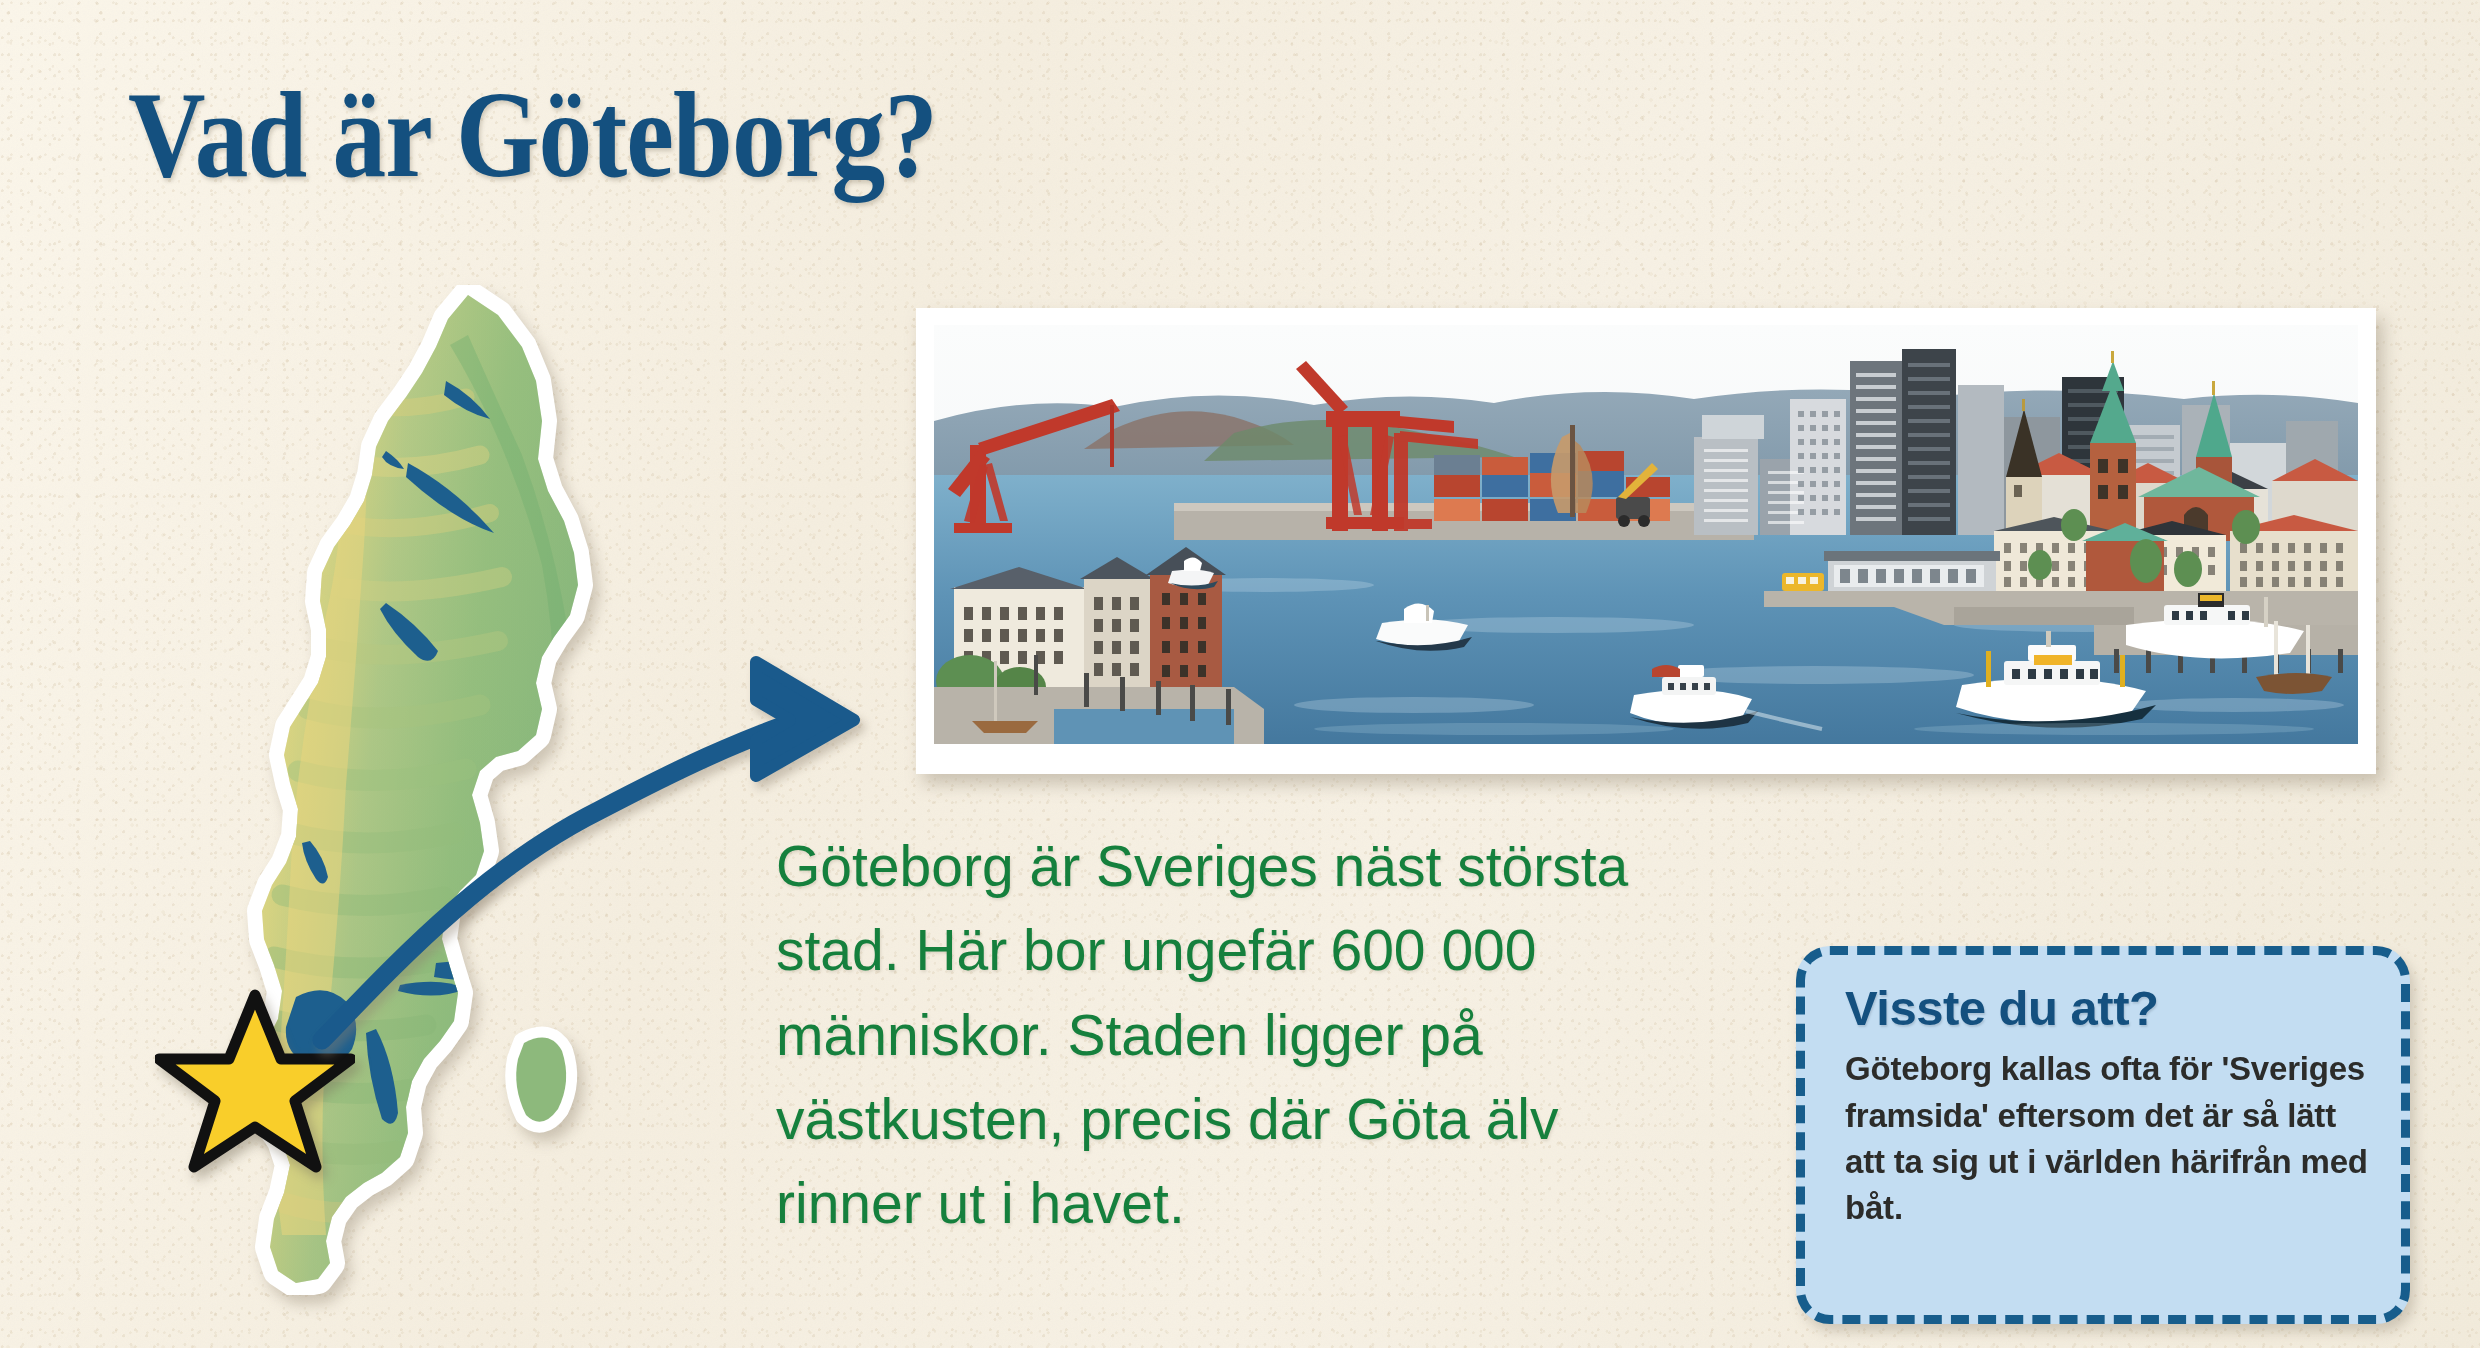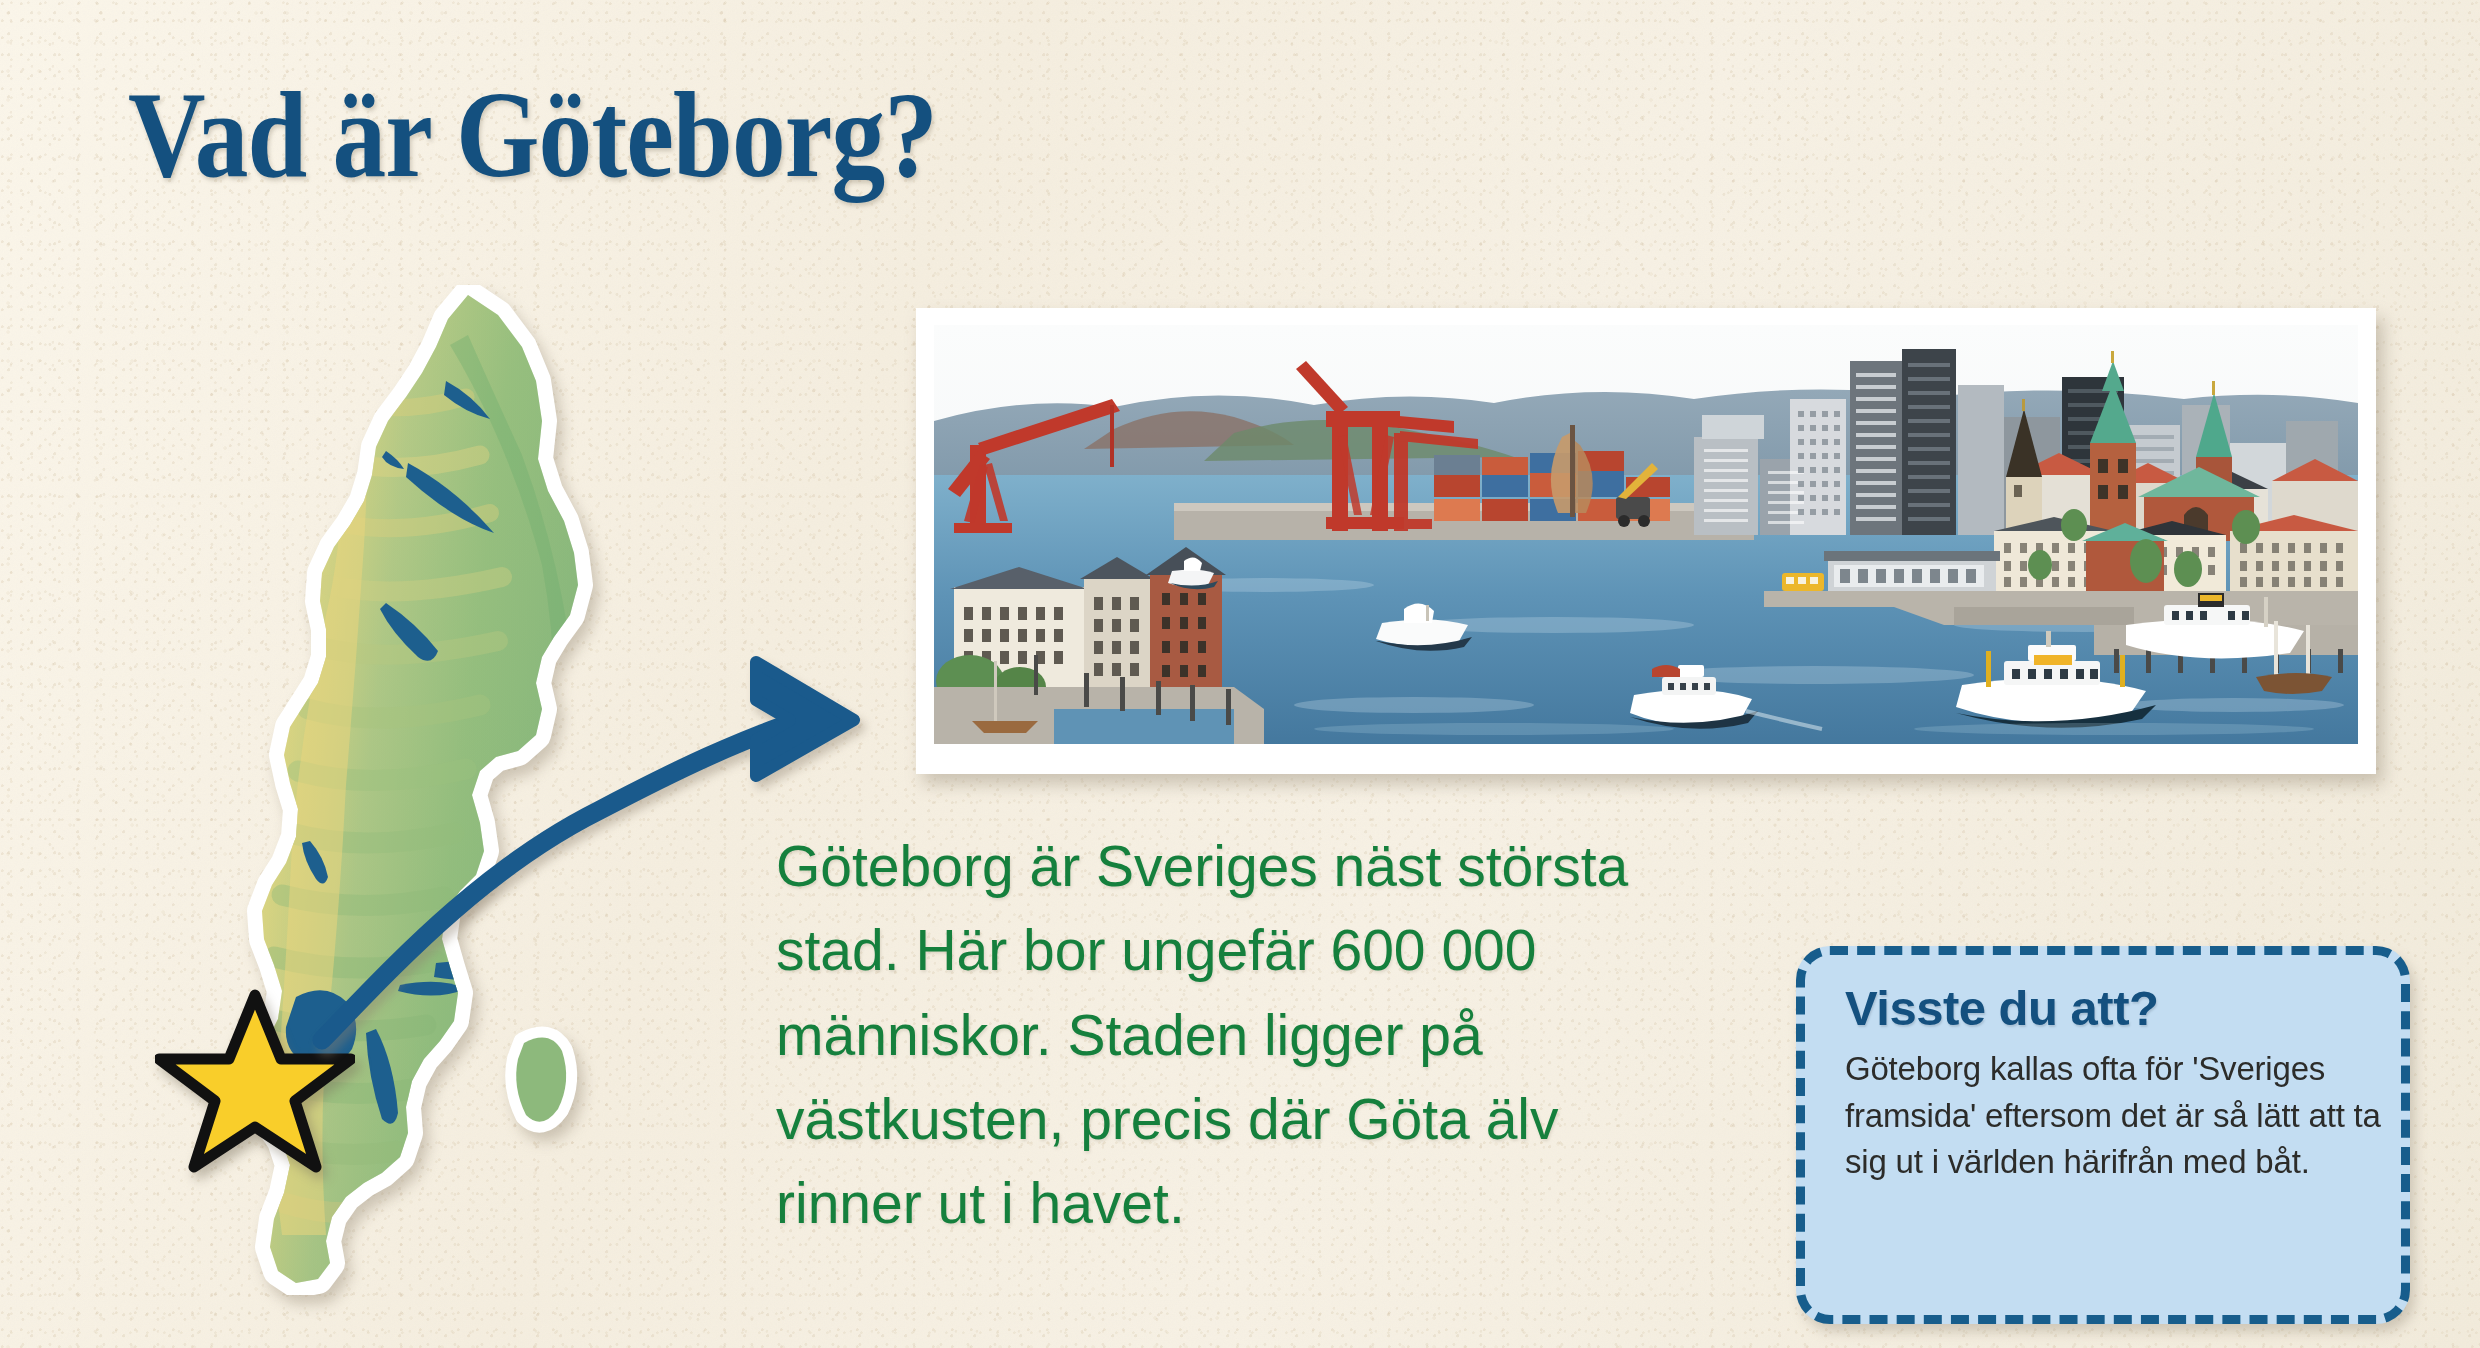--- a/index.html
+++ b/index.html
@@ -109,21 +109,21 @@
     font-weight:700;
     font-size:49px;
     line-height:1.05;
     color:#14507f;
     margin-bottom:12px;
     letter-spacing:-.5px;
     text-shadow:1px 2px 2px rgba(110,130,150,.30);
   }
   #callout-body{
     font-family:"Liberation Sans", sans-serif;
-    font-weight:400;
+    font-weight:700;
     font-size:33px;
     line-height:1.40;
     color:#2c2c2a;
     letter-spacing:-.2px;
   }
 </style>
 </head>
 <body>
 
 <div id="paper-texture"></div>

